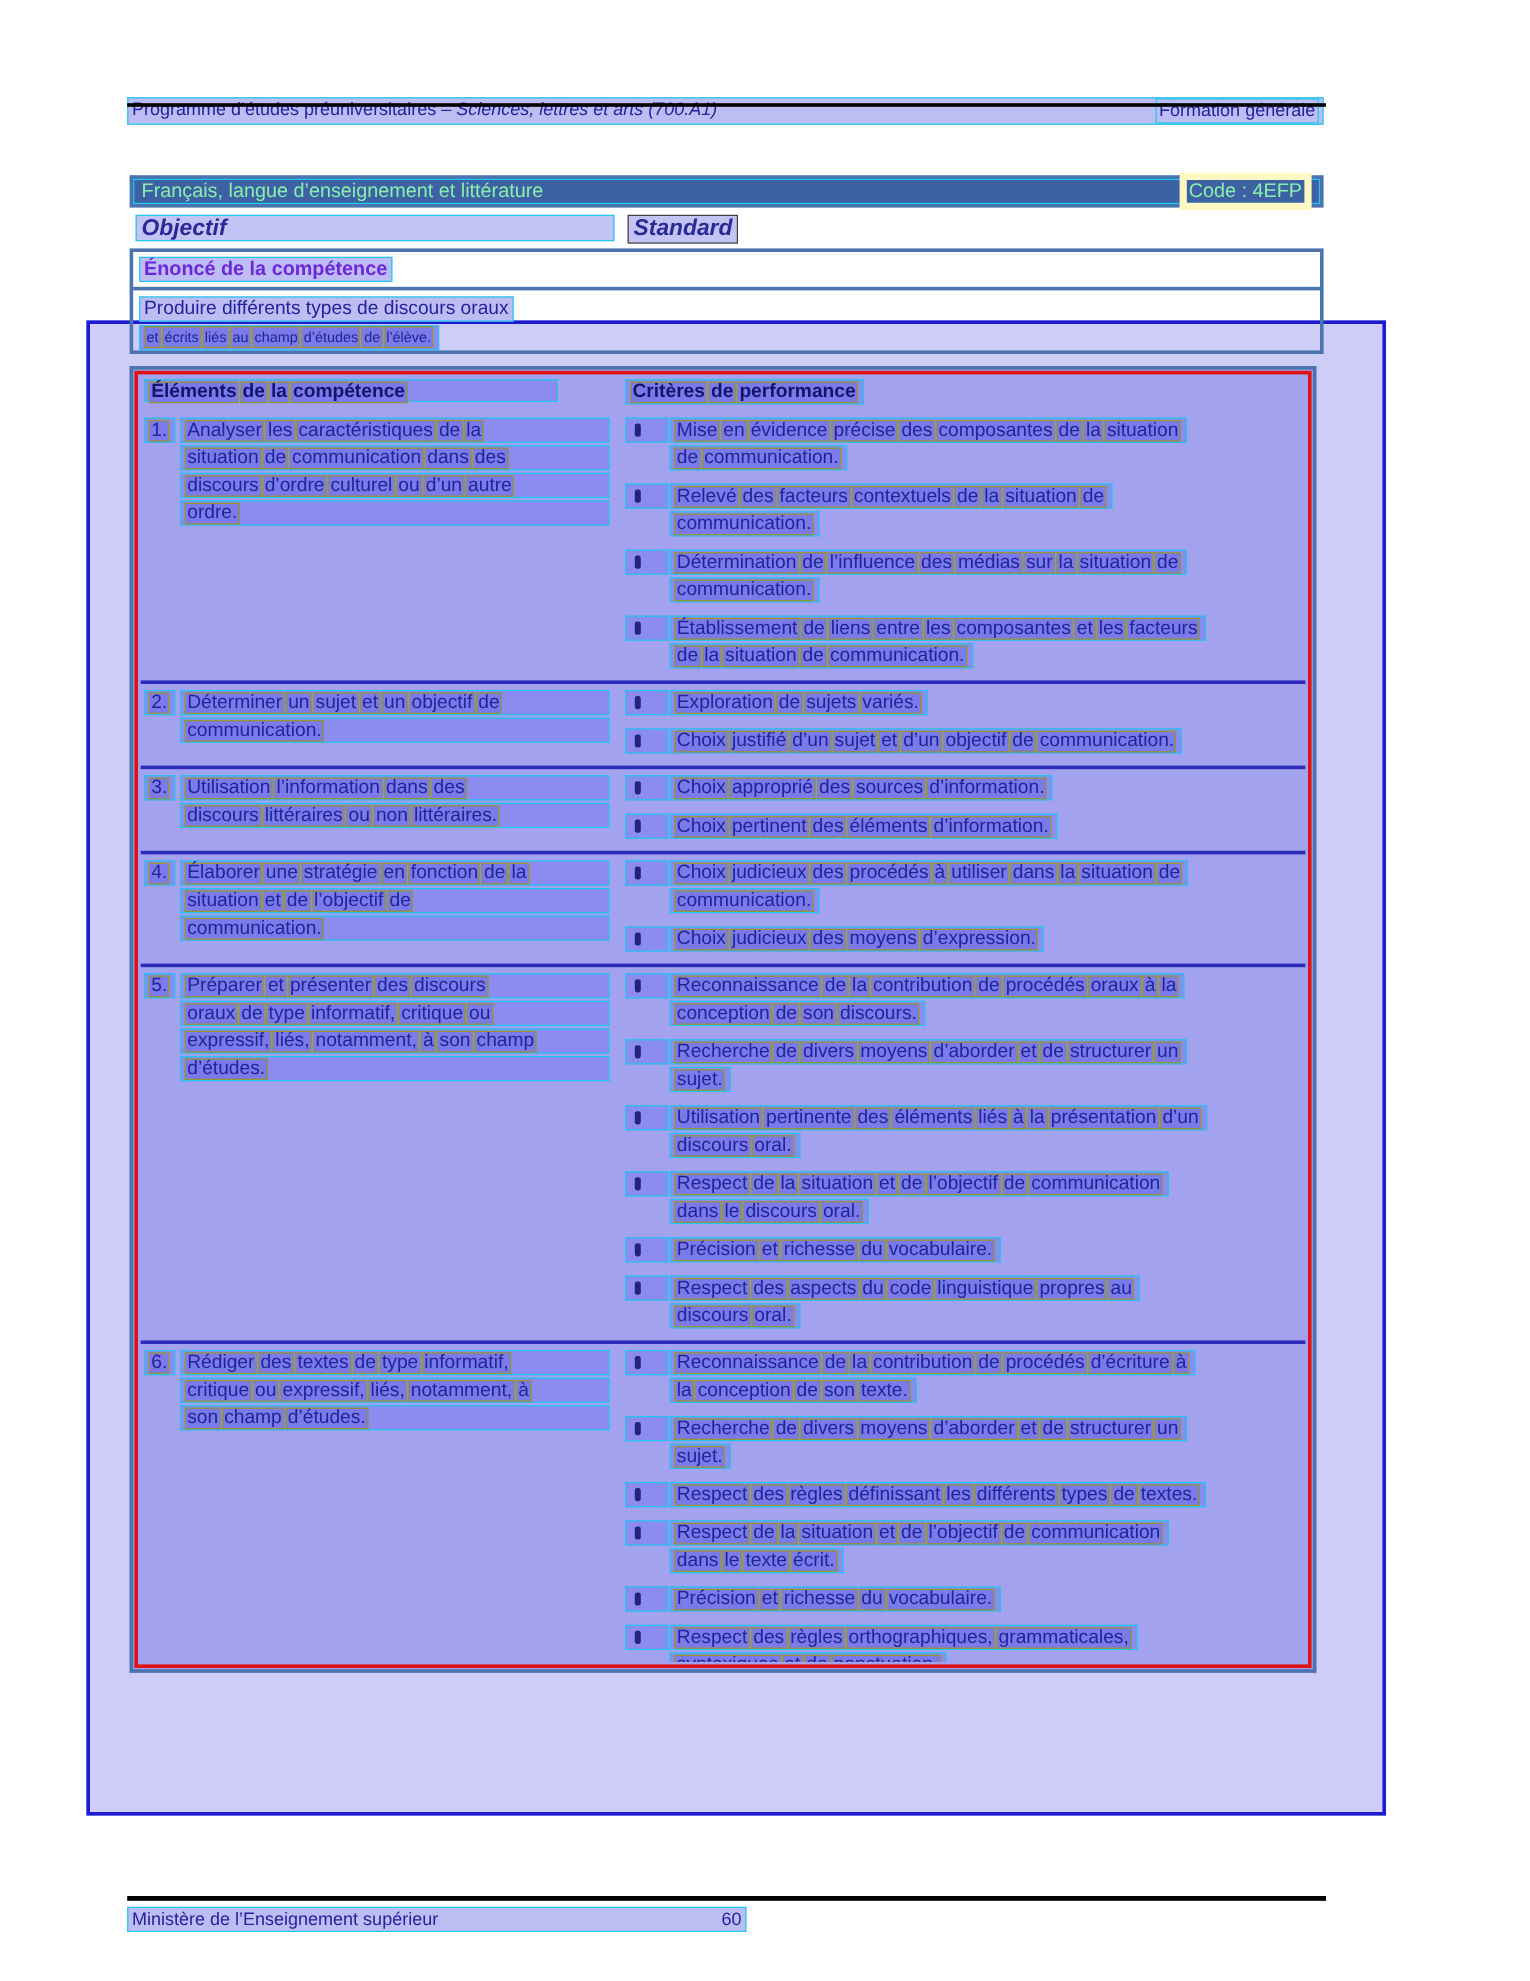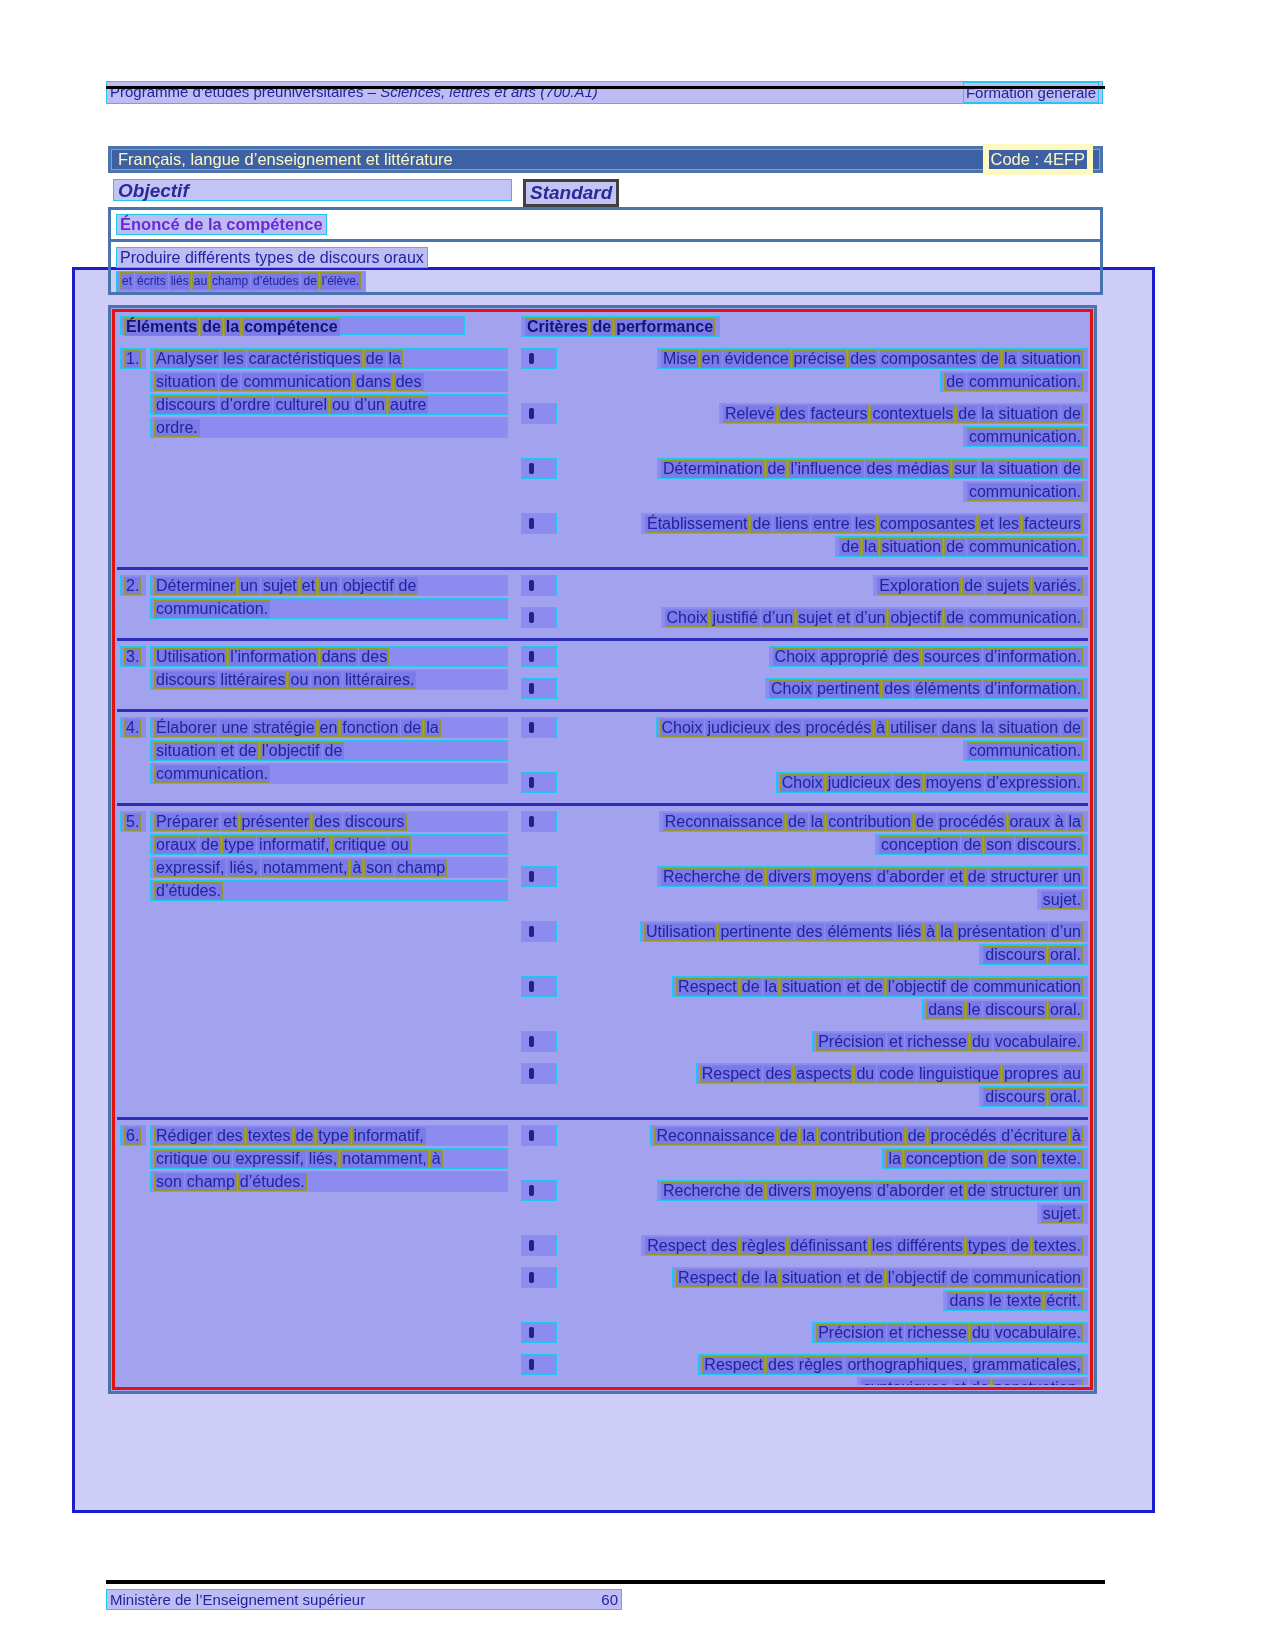--- a/index.html
+++ b/index.html
@@ -23,29 +23,29 @@
   
   .doc-header{left:106px;top:64px;width:997px;font-size:15px;}
   .doc-header .strip-light{width:100%;box-sizing:border-box;display:flex;justify-content:space-between;margin-top:17px;}
   .hdr-right{border:1px solid #1fc8ee;padding:0 2px;}
   .rule-black-top{left:106px;top:86px;width:999px;height:3px;background:#000;}
   .rule-black-bottom{left:106px;top:1580px;width:999px;height:4px;background:#000;}
 
   
   .title-bar{left:108px;top:146px;width:995px;height:27px;background:#4a74ae;}
   .title-bar-inner{position:absolute;left:3px;right:3px;top:3px;bottom:3px;
-    background:#3e61a4;border:1px solid #1fc8ee;color:#fef9c3;display:flex;
+    background:#3e61a4;border:1px solid #1fc8ee;color:#86efac;display:flex;
     justify-content:space-between;align-items:center;padding:0 6px;font-size:16.5px;}
   .code-box{border:6px solid #fef9c3;padding:0 2px;}
 
   
   .subheader{left:113px;top:179px;width:990px;display:flex;
     font-size:19px;font-weight:bold;font-style:italic;color:#2a2a96;}
   .obj-strip{width:399px;background:#c3c3f4;border:1px solid #1fc8ee;height:22px;line-height:21px;padding:0 4px;box-sizing:border-box;}
-  .std-strip{background:#c3c3f4;border:3px solid #404040;height:22px;line-height:21px;padding:0 4px;margin-left:11px;}
+  .std-strip{background:#c3c3f4;border:1px solid #404040;height:22px;line-height:21px;padding:0 4px;margin-left:11px;}
 
   
   .enonce-box{left:108px;top:207px;width:989px;height:82px;border:3px solid #4a74ae;}
   .enonce-head{position:absolute;left:5px;top:4px;font-size:16.5px;font-weight:bold;color:#6d28d9;}
   .enonce-divider{position:absolute;left:0;right:0;top:29px;height:3px;background:#4a74ae;}
   .enonce-l1{position:absolute;left:5px;top:37px;font-size:16px;}
   .enonce-l2{position:absolute;left:5px;top:61px;font-size:12px;}
 
   
   .table-box{left:108px;top:305px;width:989px;height:1089px;background:#a2a2ef;}
@@ -56,21 +56,21 @@
   .thead{display:flex;padding:2px 0 6px 0;font-weight:bold;color:#14146e;}
   .th1{margin-left:3px;width:401px;}
   .th1 .strip{width:345px;box-sizing:border-box;}
   .trow{display:flex;border-top:3px solid #2d2dbb;padding:5px 0 6px 0;}
   .trow.first{border-top:none;}
   .cell-left{width:404px;display:flex;flex-shrink:0;}
   .numcol{width:30px;margin-left:3px;flex-shrink:0;}
   .elines{width:358px;}
   .lrow{margin-bottom:2px;}
   .elines .strip{display:block;white-space:normal;}
-  .cell-right{flex:1;text-align:right;}
+  .cell-right{flex:1;}
   .crit{display:flex;margin-bottom:9px;}
   .crit:last-child{margin-bottom:2px;}
   .bullet-strip{width:34px;flex-shrink:0;background:#8c8cf0;border:1px solid #1fc8ee;
     height:19px;display:inline-flex;align-items:center;}
   .bullet-glyph{display:inline-block;width:5px;height:11px;background:#22227f;
     border-radius:2px;margin-left:7px;}
   .clines{flex:1;margin-left:1px;}
 
   
   .doc-footer{left:106px;top:1589px;width:516px;font-size:15px;}

